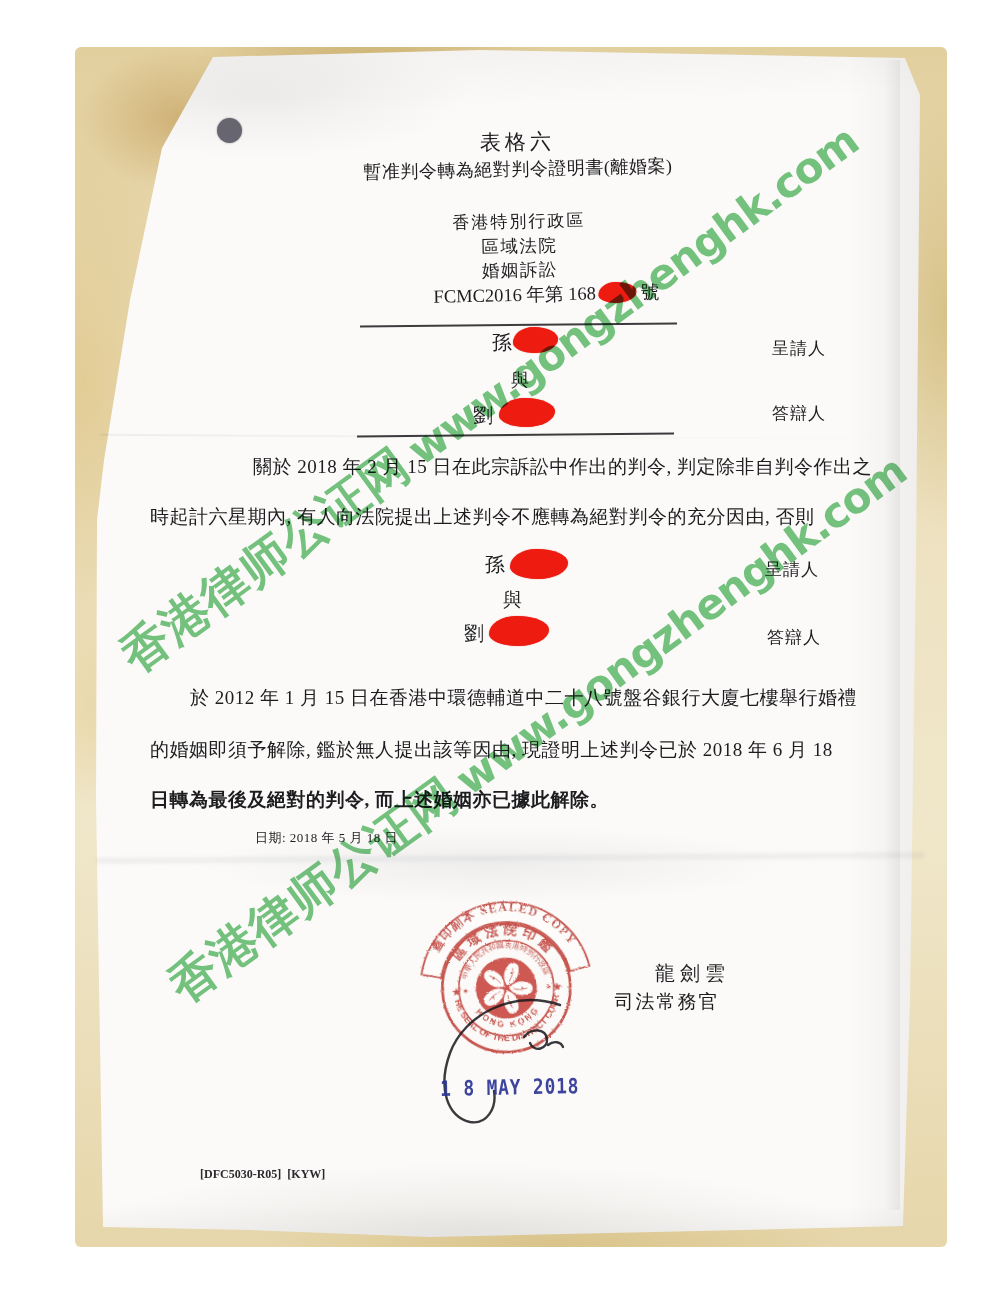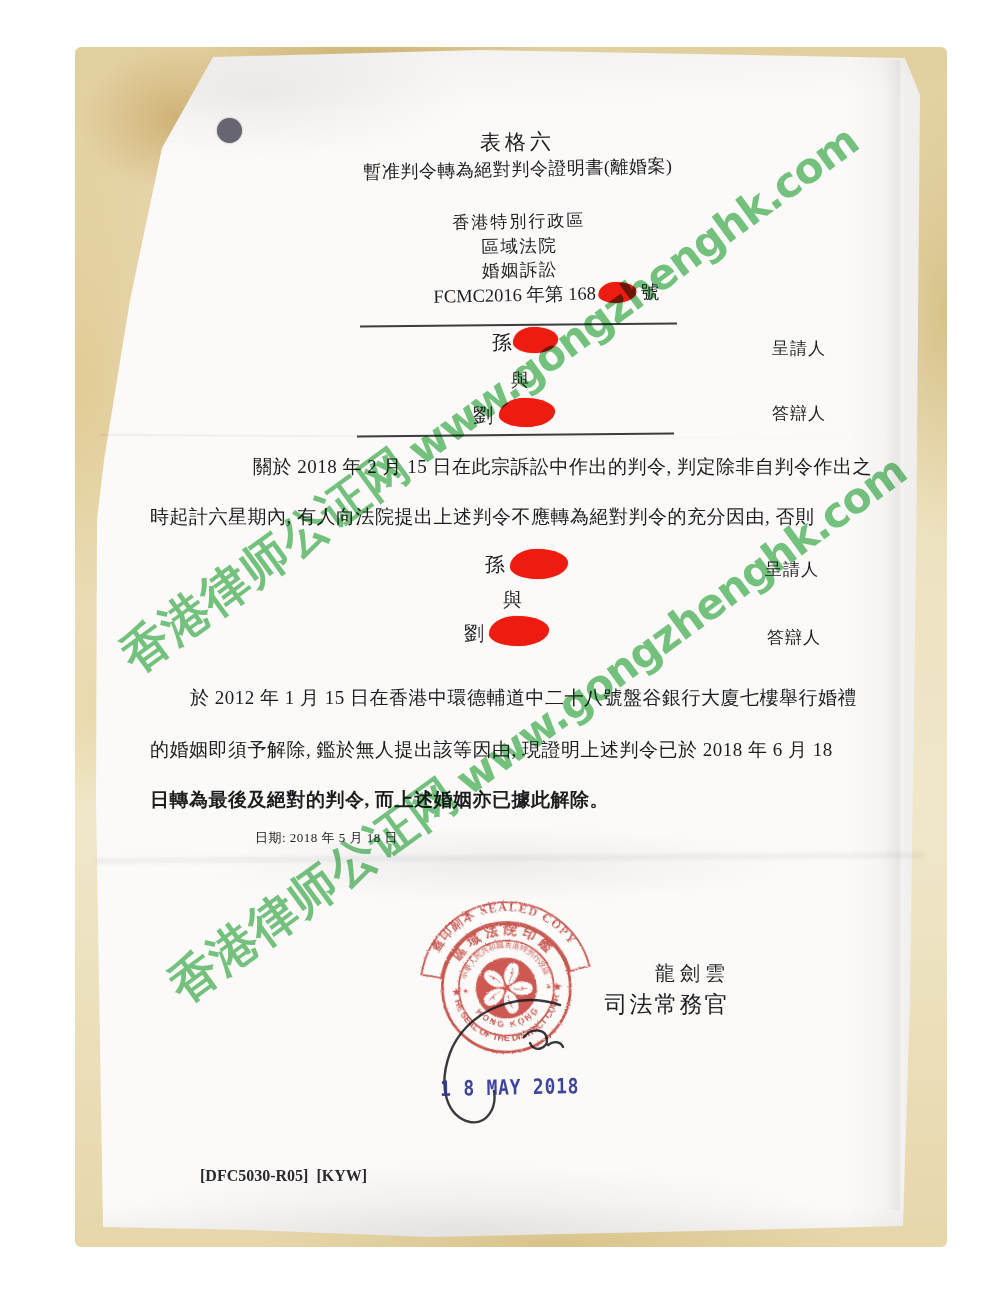--- a/index.html
+++ b/index.html
@@ -52,22 +52,22 @@
   .h-case{font-size:18.5px;line-height:26px;text-align:left;padding-left:263px;white-space:nowrap;}
   .blob{background:#ee1b10;border-radius:46% 54% 52% 48% / 60% 46% 54% 40%;box-shadow:0 0 1px rgba(220,20,10,.8);}
   .blob-inline{display:inline-block;width:38px;height:21px;vertical-align:-4px;margin:0 4px 0 3px;}
   .hrule{height:2px;background:#3c3c3f;}
   .name{font-size:20px;white-space:nowrap;}
   .plabel{font-size:17px;letter-spacing:1px;white-space:nowrap;}
   .and{font-size:18px;}
   .bodyline{font-size:19px;letter-spacing:.5px;white-space:nowrap;line-height:27px;}
   .dateline{font-size:13px;letter-spacing:.5px;white-space:nowrap;text-align:right;}
   .officer-name{left:600px;top:960px;width:130px;text-align:right;font-size:20px;letter-spacing:5px;white-space:nowrap;}
-  .officer-title{left:592px;top:989px;width:150px;text-align:center;font-size:23px;letter-spacing:2px;white-space:nowrap;}
-  .footer-code{left:200px;top:1167px;font-size:16px;font-weight:bold;white-space:pre;color:#2a2a2d;}
+  .officer-title{left:592px;top:989px;width:150px;text-align:center;font-size:19px;letter-spacing:2px;white-space:nowrap;}
+  .footer-code{left:200px;top:1167px;font-size:12px;font-weight:bold;white-space:pre;color:#2a2a2d;}
 
   
   .seal-svg{left:418px;top:896px;transform:rotate(-3deg);}
   .sig-svg{left:420px;top:985px;}
   .stamp-date{
     left:440px;top:1077px;color:#2c3596;font-family:"DejaVu Sans Mono",monospace;
     font-weight:bold;font-size:21px;letter-spacing:1px;white-space:nowrap;
     transform:scaleX(.85) rotate(-1deg);transform-origin:0 0;opacity:.92;
   }
 

